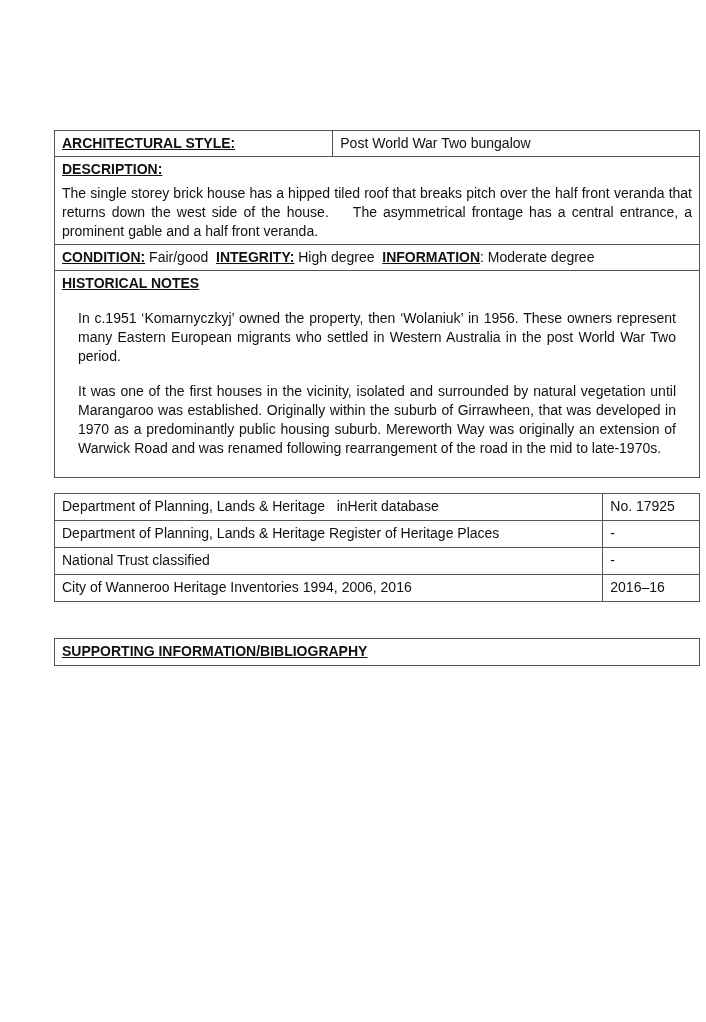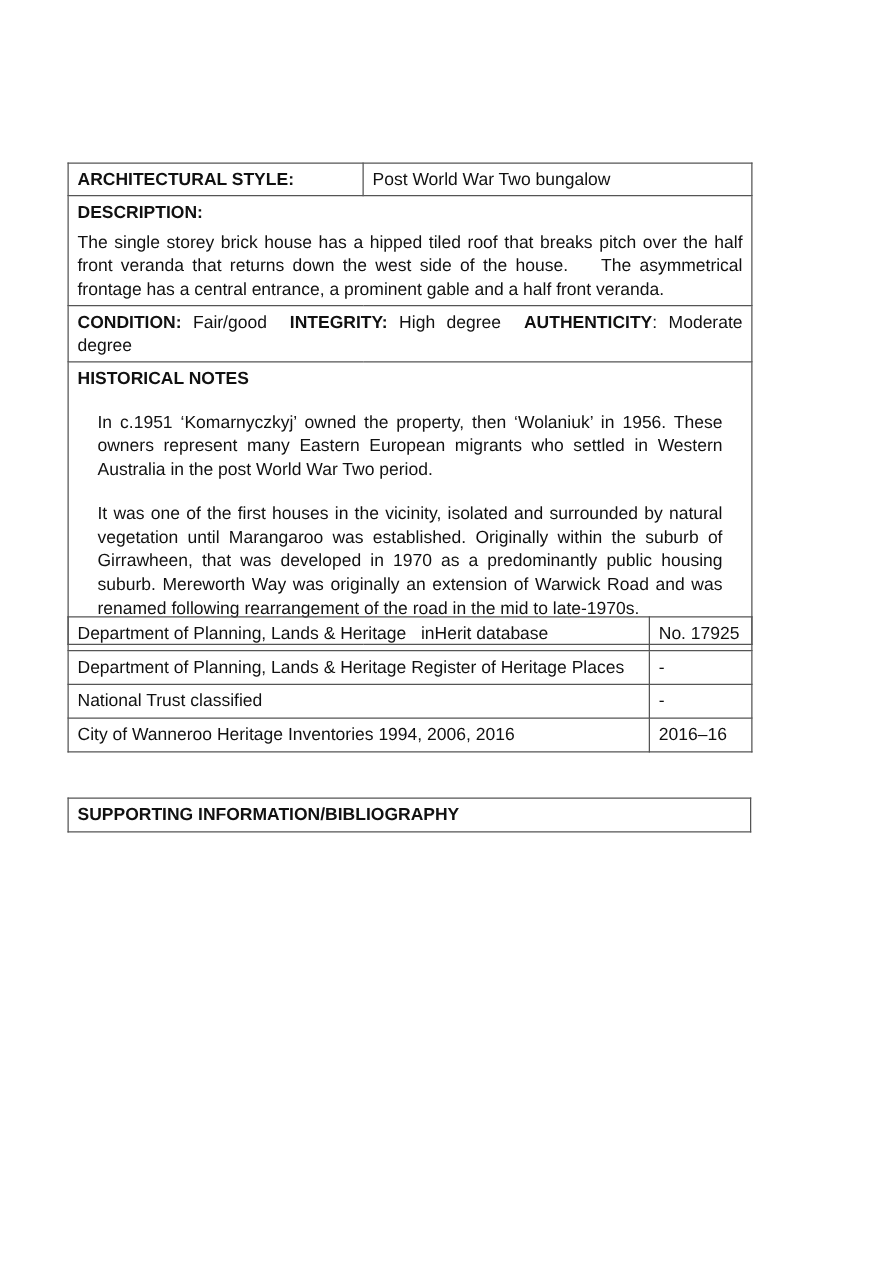--- a/index.html
+++ b/index.html
@@ -11,31 +11,31 @@
     width: 706px;
     height: 1022px;
     position: relative;
     font-family: "Liberation Sans", sans-serif;
     color: #111111;
     font-size: 14px;
   }
   .tbl {
     position: absolute;
     left: 54px;
-    width: 547px;
+    width: 646px;
     border-collapse: collapse;
     table-layout: fixed;
   }
   .tbl td {
     border: 1.5px solid #555555;
     padding: 3px 7px 4px 7px;
     vertical-align: top;
     line-height: 19px;
   }
-  .b { font-weight: bold; }
+  .b { font-weight: bold; text-decoration: underline; }
   .just { text-align: justify; }
   .para { margin: 16px; }
   .para + .para { margin-top: 5px; }
   .hdr-line { margin: 0 0 5px 0; }
   #t1 { top: 130px; }
   #t2 { top: 493px; }
   #t3 { top: 638px; }
   #t1 td { padding-top: 3px; padding-bottom: 3px; }
 </style>
 </head>
@@ -56,21 +56,21 @@
       <div class="b hdr-line">DESCRIPTION:</div>
       <div class="just" style="white-space: pre-wrap;">The single storey brick house has a hipped tiled roof that breaks pitch over the half front veranda that returns down the west side of the house.    The asymmetrical frontage has a central entrance, a prominent gable and a half front veranda.</div>
     </td>
   </tr>
   <tr>
     <td colspan="2" class="just">
       <span class="b">CONDITION:</span>
       <span>Fair/good</span>&nbsp;
       <span class="b">INTEGRITY:</span>
       <span>High degree</span>&nbsp;
-      <span class="b">AUTHENTICITY</span><span>: Moderate degree</span>
+      <span class="b">INFORMATION</span><span>: Moderate degree</span>
     </td>
   </tr>
   <tr>
     <td colspan="2">
       <div class="b hdr-line">HISTORICAL NOTES</div>
       <p class="para just">In c.1951 ‘Komarnyczkyj’ owned the property, then ‘Wolaniuk’ in 1956.  These owners represent many Eastern European migrants who settled in Western Australia in the post World War Two period.</p>
       <p class="para just">It was one of the first houses in the vicinity, isolated and surrounded by natural vegetation until Marangaroo was established. Originally within the suburb of Girrawheen, that was developed in 1970 as a predominantly public housing suburb. Mereworth Way was originally an extension of Warwick Road and was renamed following rearrangement of the road in the mid to late-1970s.</p>
     </td>
   </tr>
 </tbody>

